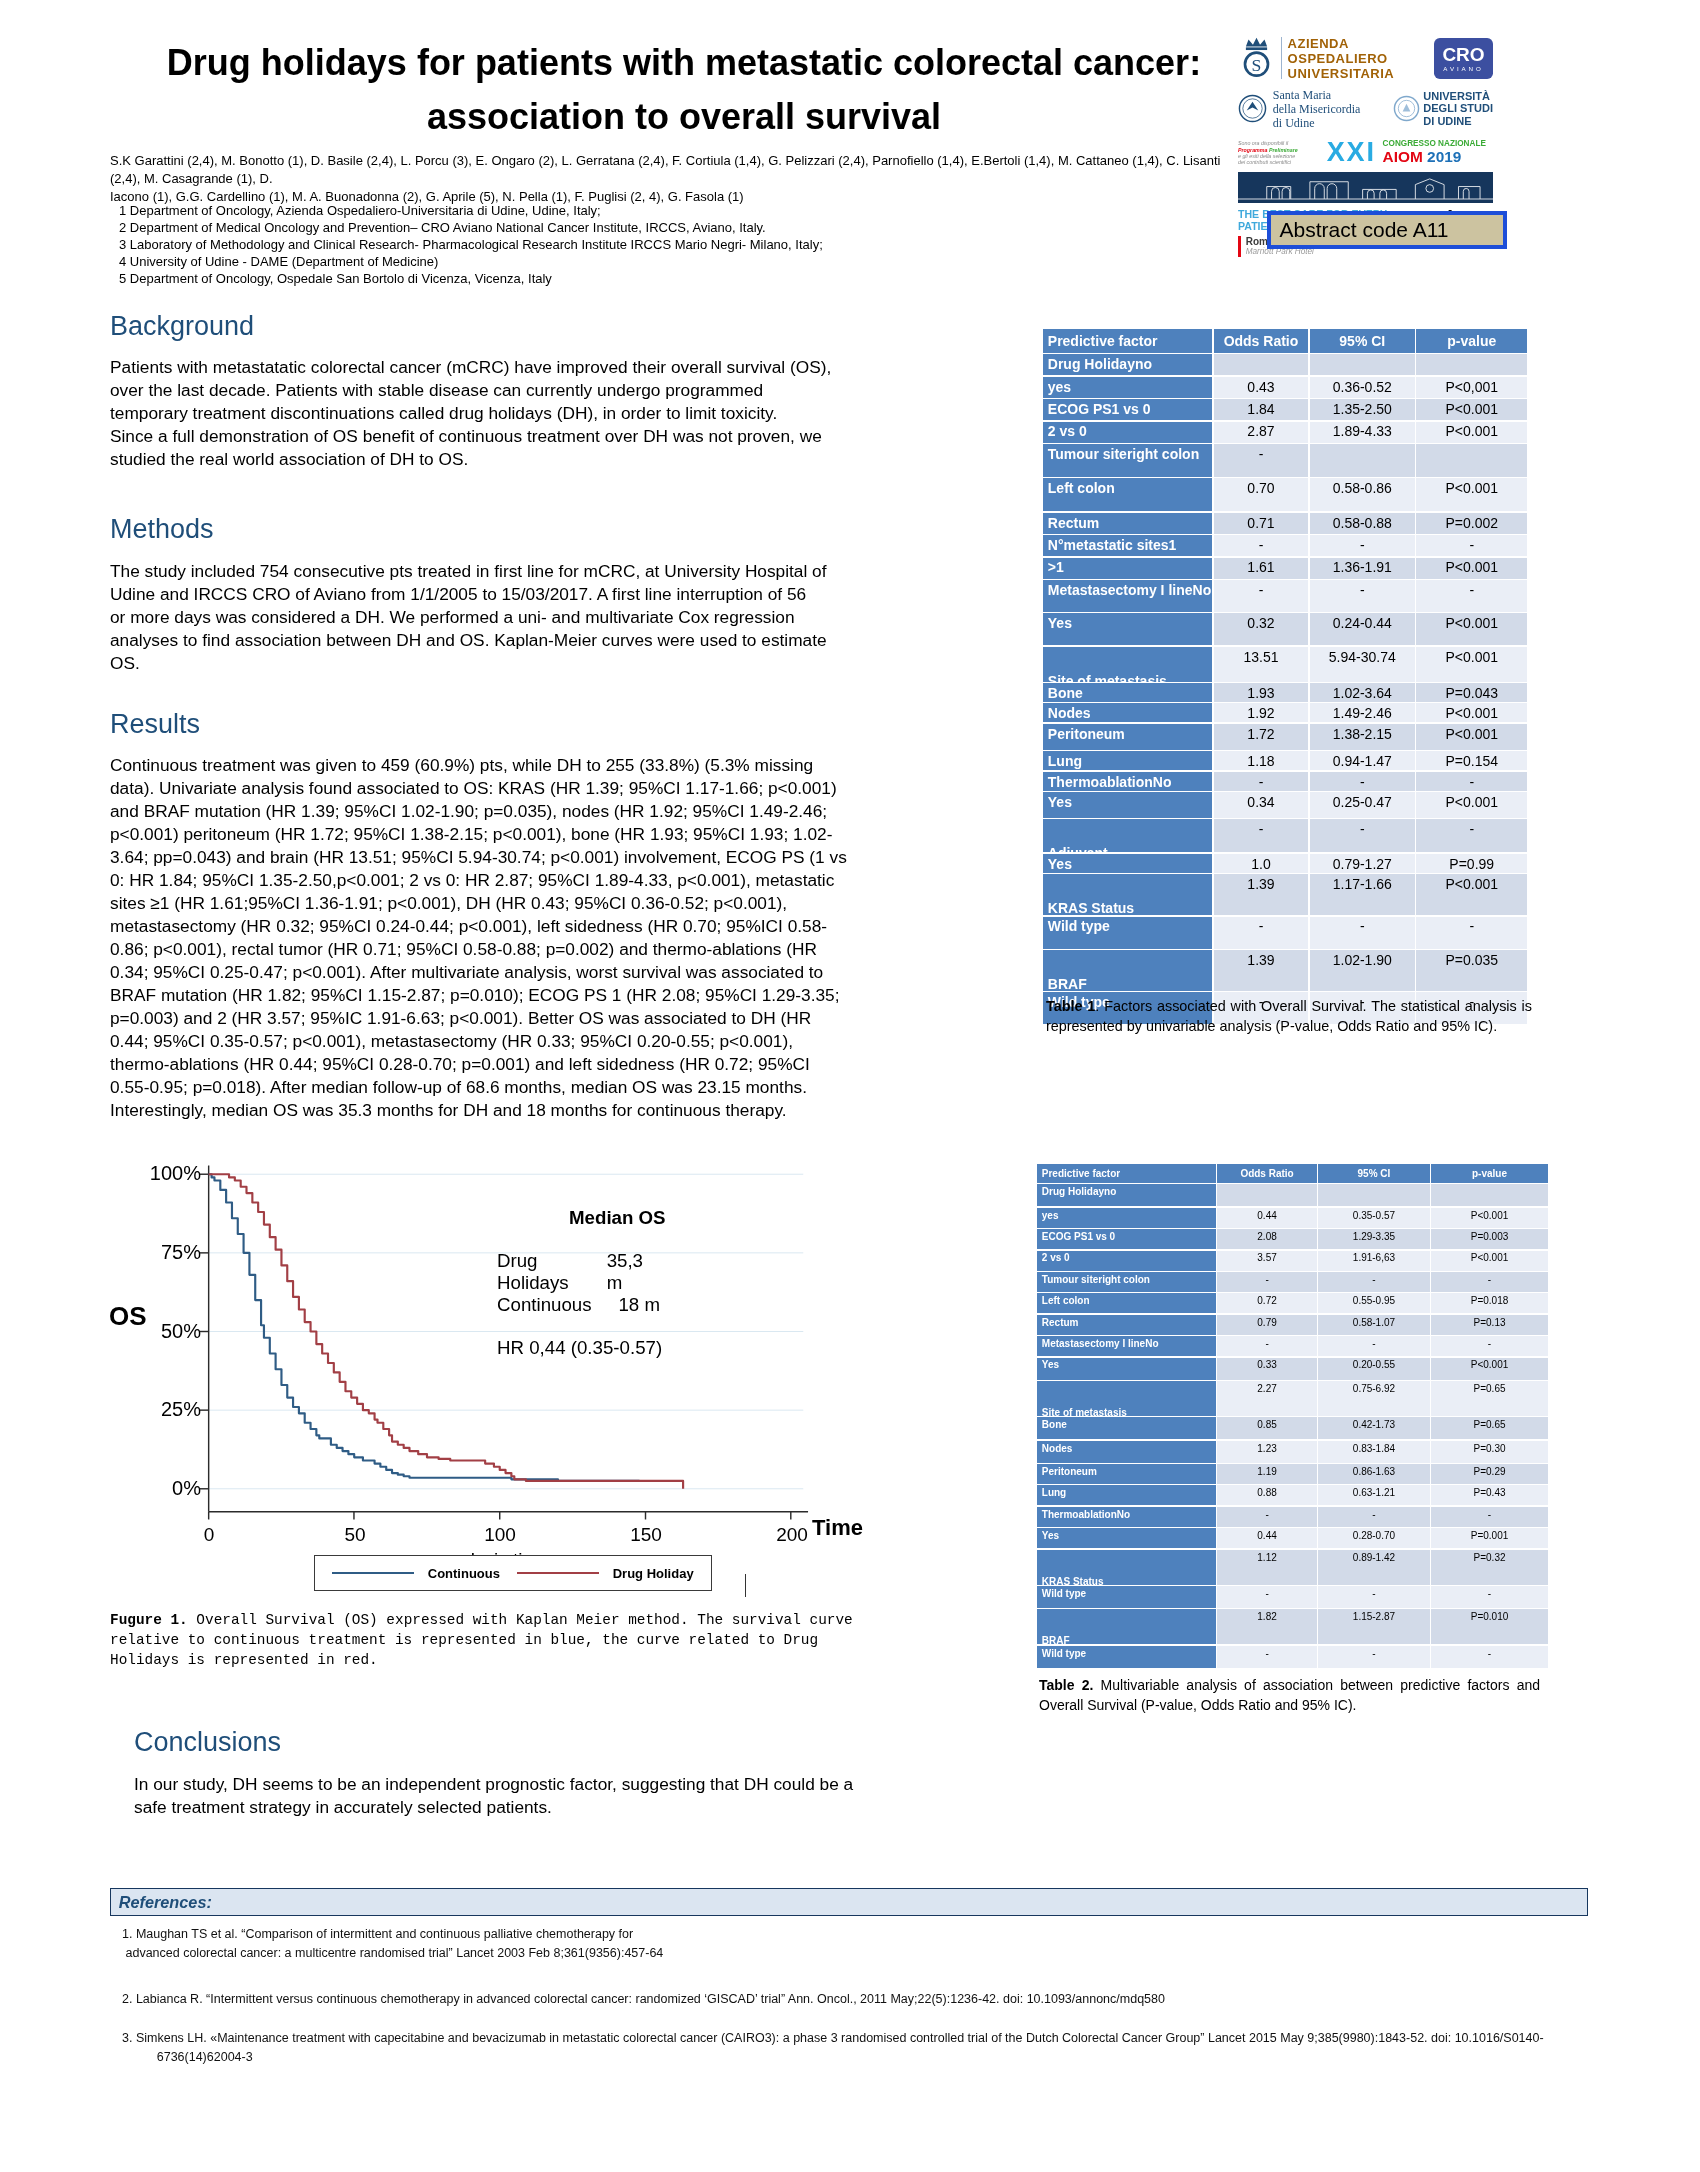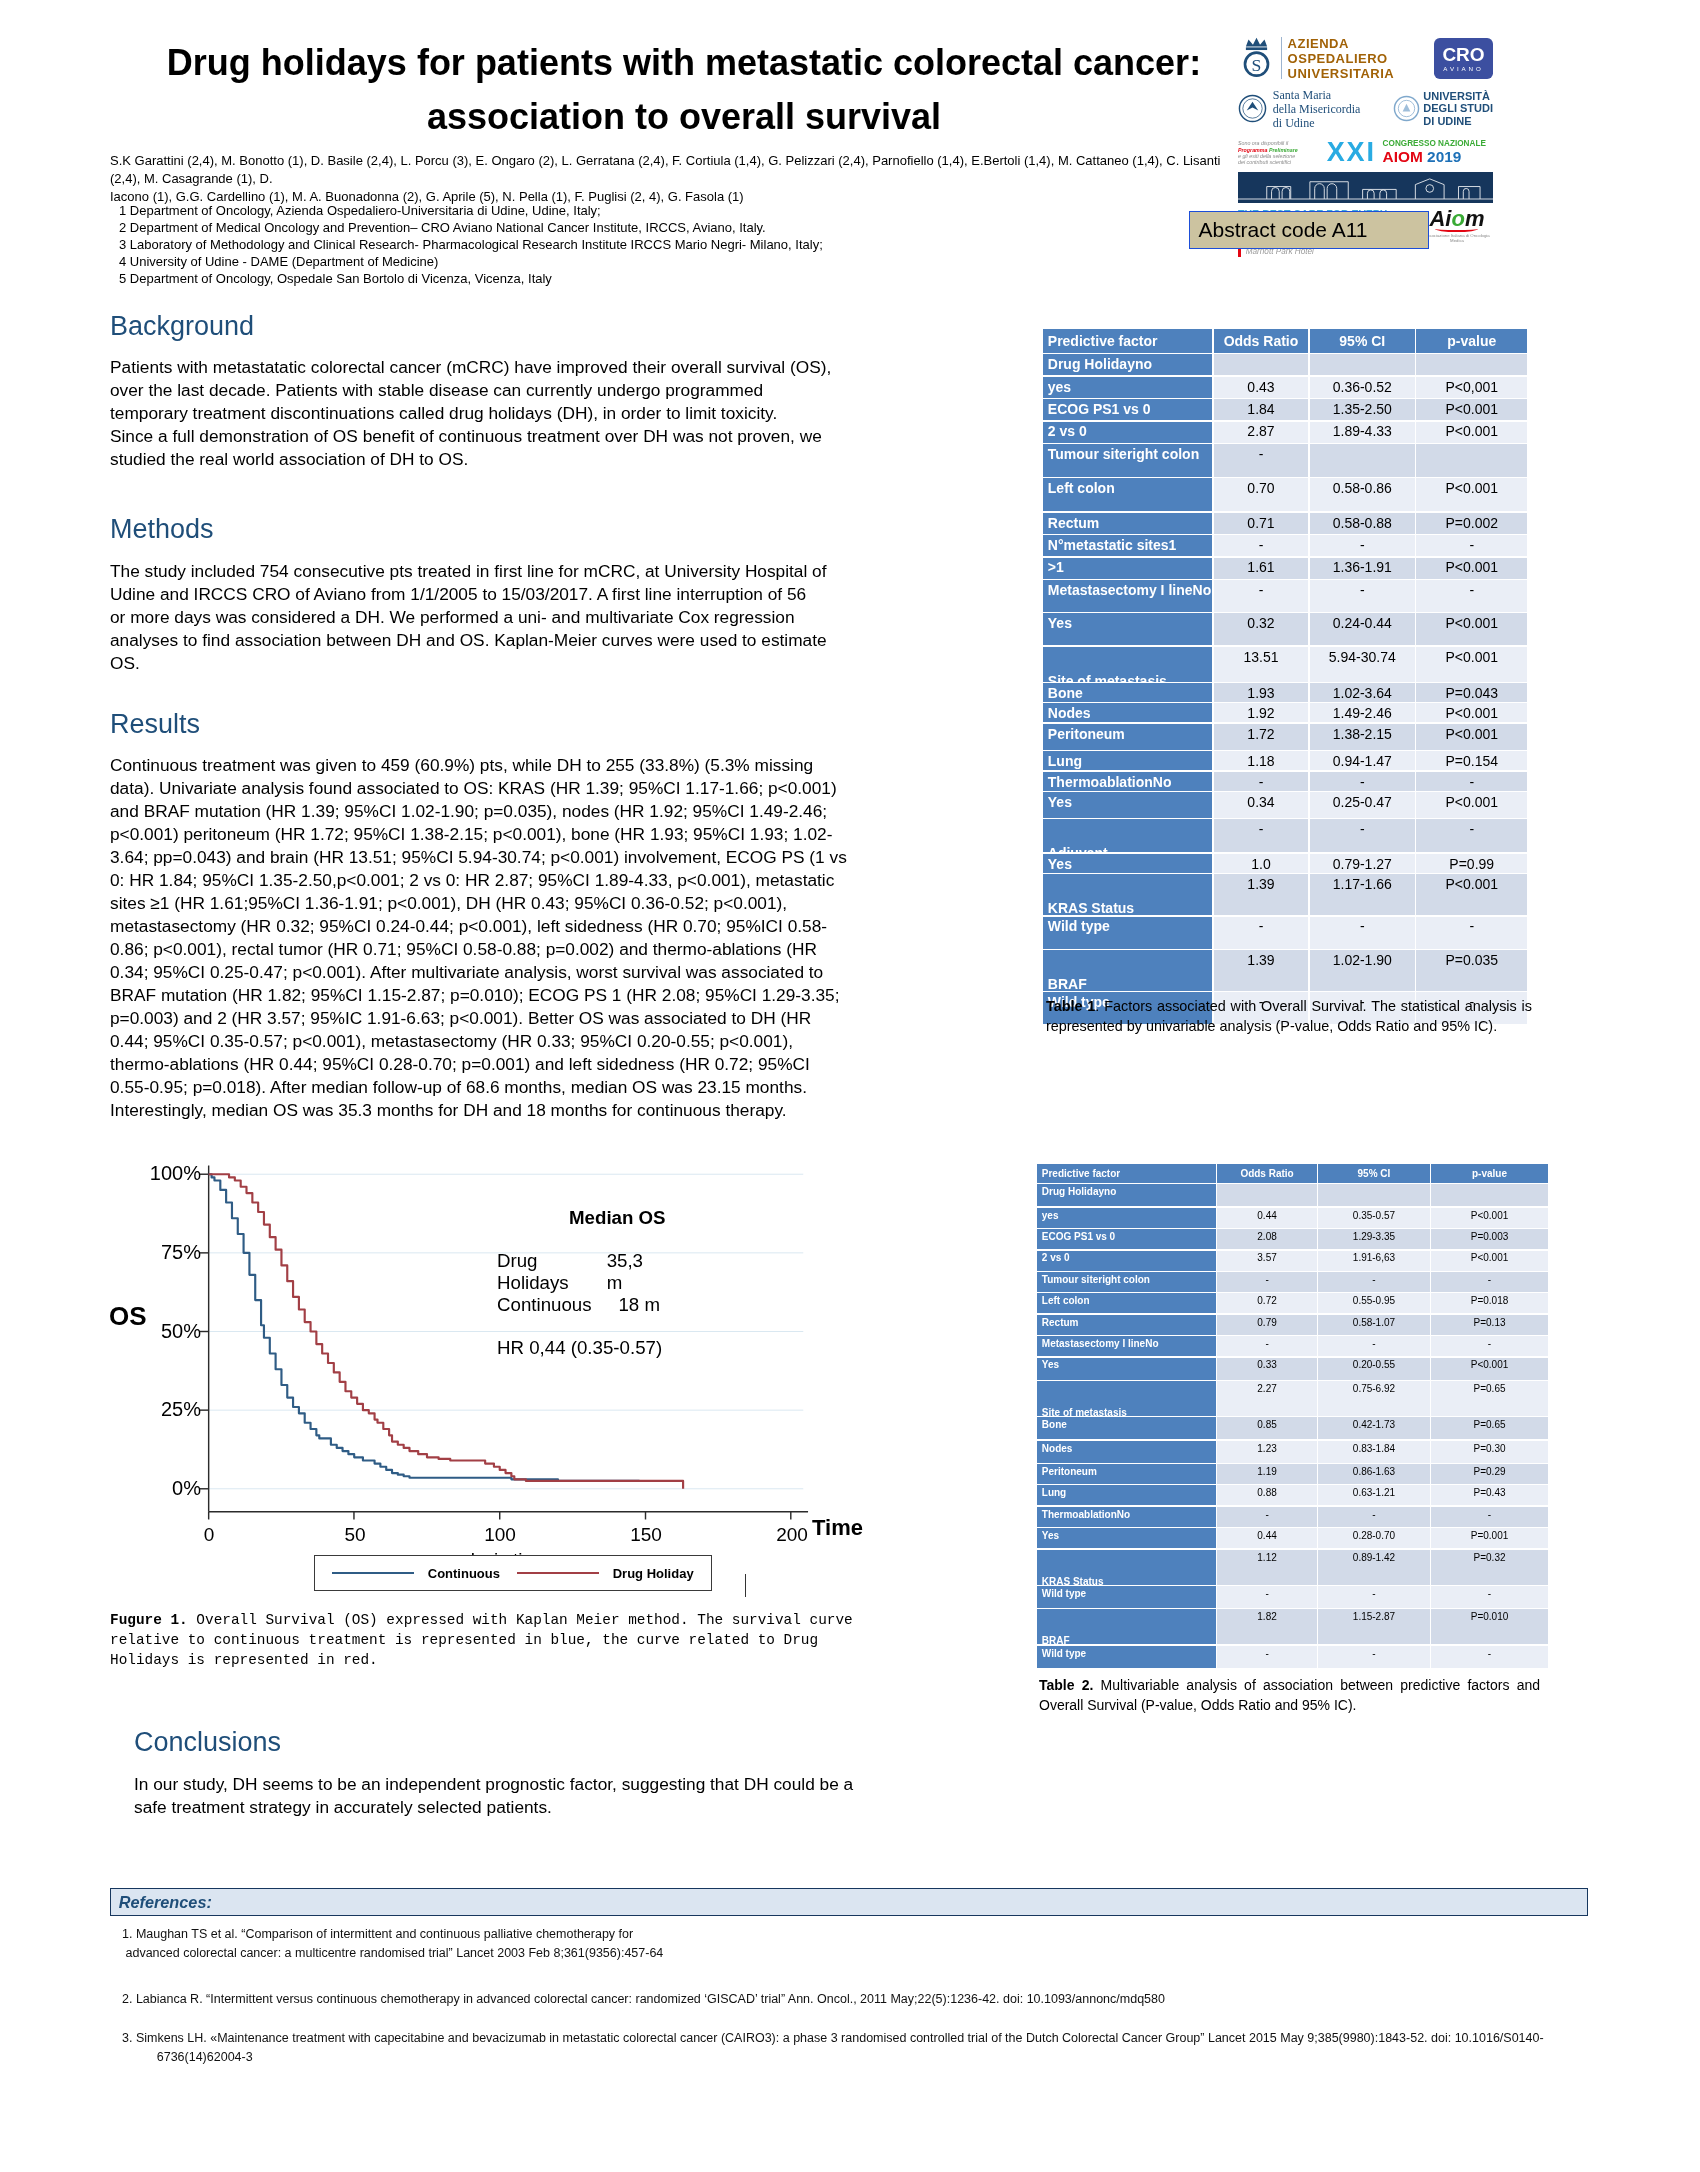--- a/index.html
+++ b/index.html
@@ -40,22 +40,22 @@
   .tagline{color:#3FA9DC;font-weight:bold;font-size:10.6px;}
   .venue{display:flex;margin-top:3.8px;}
   .redbar{width:2.9px;height:21px;background:#E30613;margin-right:4.8px;flex:none;}
   .venue-main{font-size:10px;font-weight:bold;color:#3a3a3a;}
   .venue-hotel{font-size:8.2px;font-style:italic;color:#9a9a9a;}
   .aiomlogo{margin-left:auto;text-align:center;width:77px;}
   .aiom-word{font-size:22px;font-weight:bold;font-style:italic;color:#111;line-height:21px;}
   .aiom-o{color:#3AAA35;}
   .aiom-swoosh{width:43px;height:3.8px;border-bottom:2.4px solid #E30613;border-radius:0 0 60% 60%;margin:-2.9px auto 1px auto;}
   .aiom-sub{font-size:4.3px;color:#888;}
-  .abstract-box{position:absolute;left:1189px;top:211px;width:240px;height:38px;background:#CCC3A0;
-    border:1px solid #1d4ed8;font-size:21px;display:flex;align-items:center;padding-left:8.6px;box-sizing:border-box;}
+  .abstract-box{position:absolute;left:1267px;top:211px;width:240px;height:38px;background:#CCC3A0;
+    border:4px solid #1d4ed8;font-size:21px;display:flex;align-items:center;padding-left:8.6px;box-sizing:border-box;}
 
   
   .h-sec{position:absolute;color:#1F4E79;font-size:27px;font-weight:400;}
   .body-text{position:absolute;font-size:17.3px;line-height:23px;color:#000;}
 
   
   .ptable{position:absolute;}
   .t-row{display:flex;margin-bottom:1.4px;}
   .t-cell{box-sizing:border-box;padding:1.9px 4.8px;overflow:hidden;}
   .t-cell.c0{width:35%;margin-right:1.4px;}

